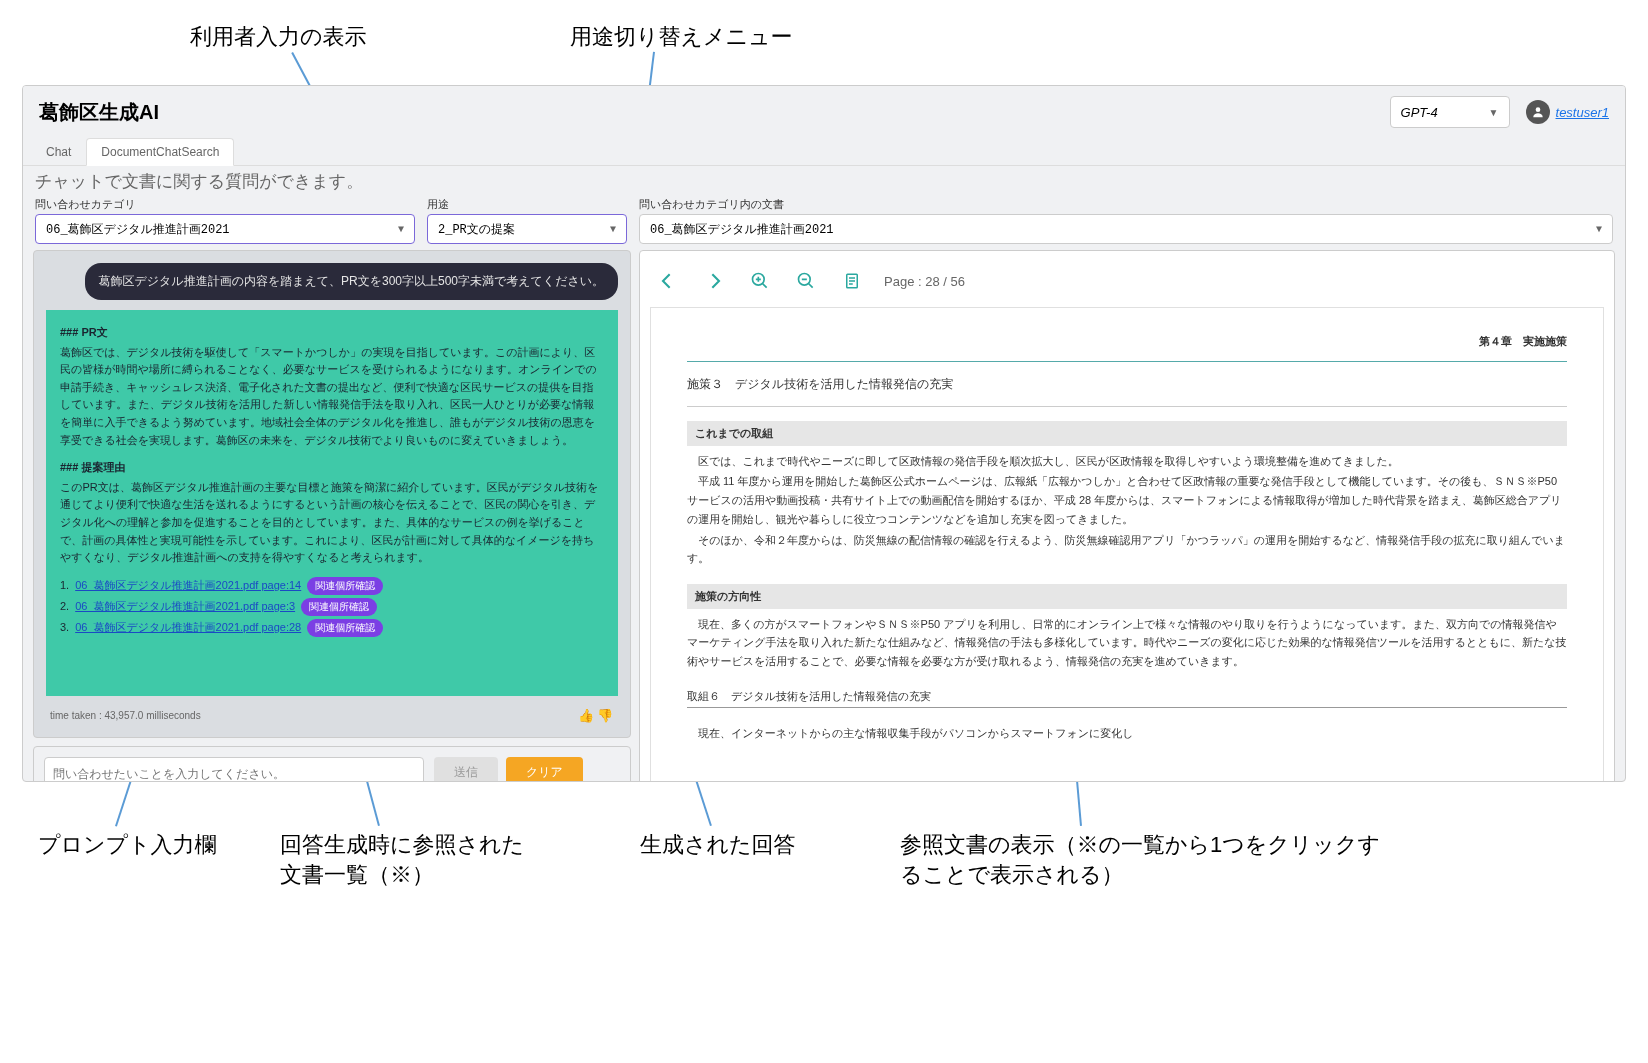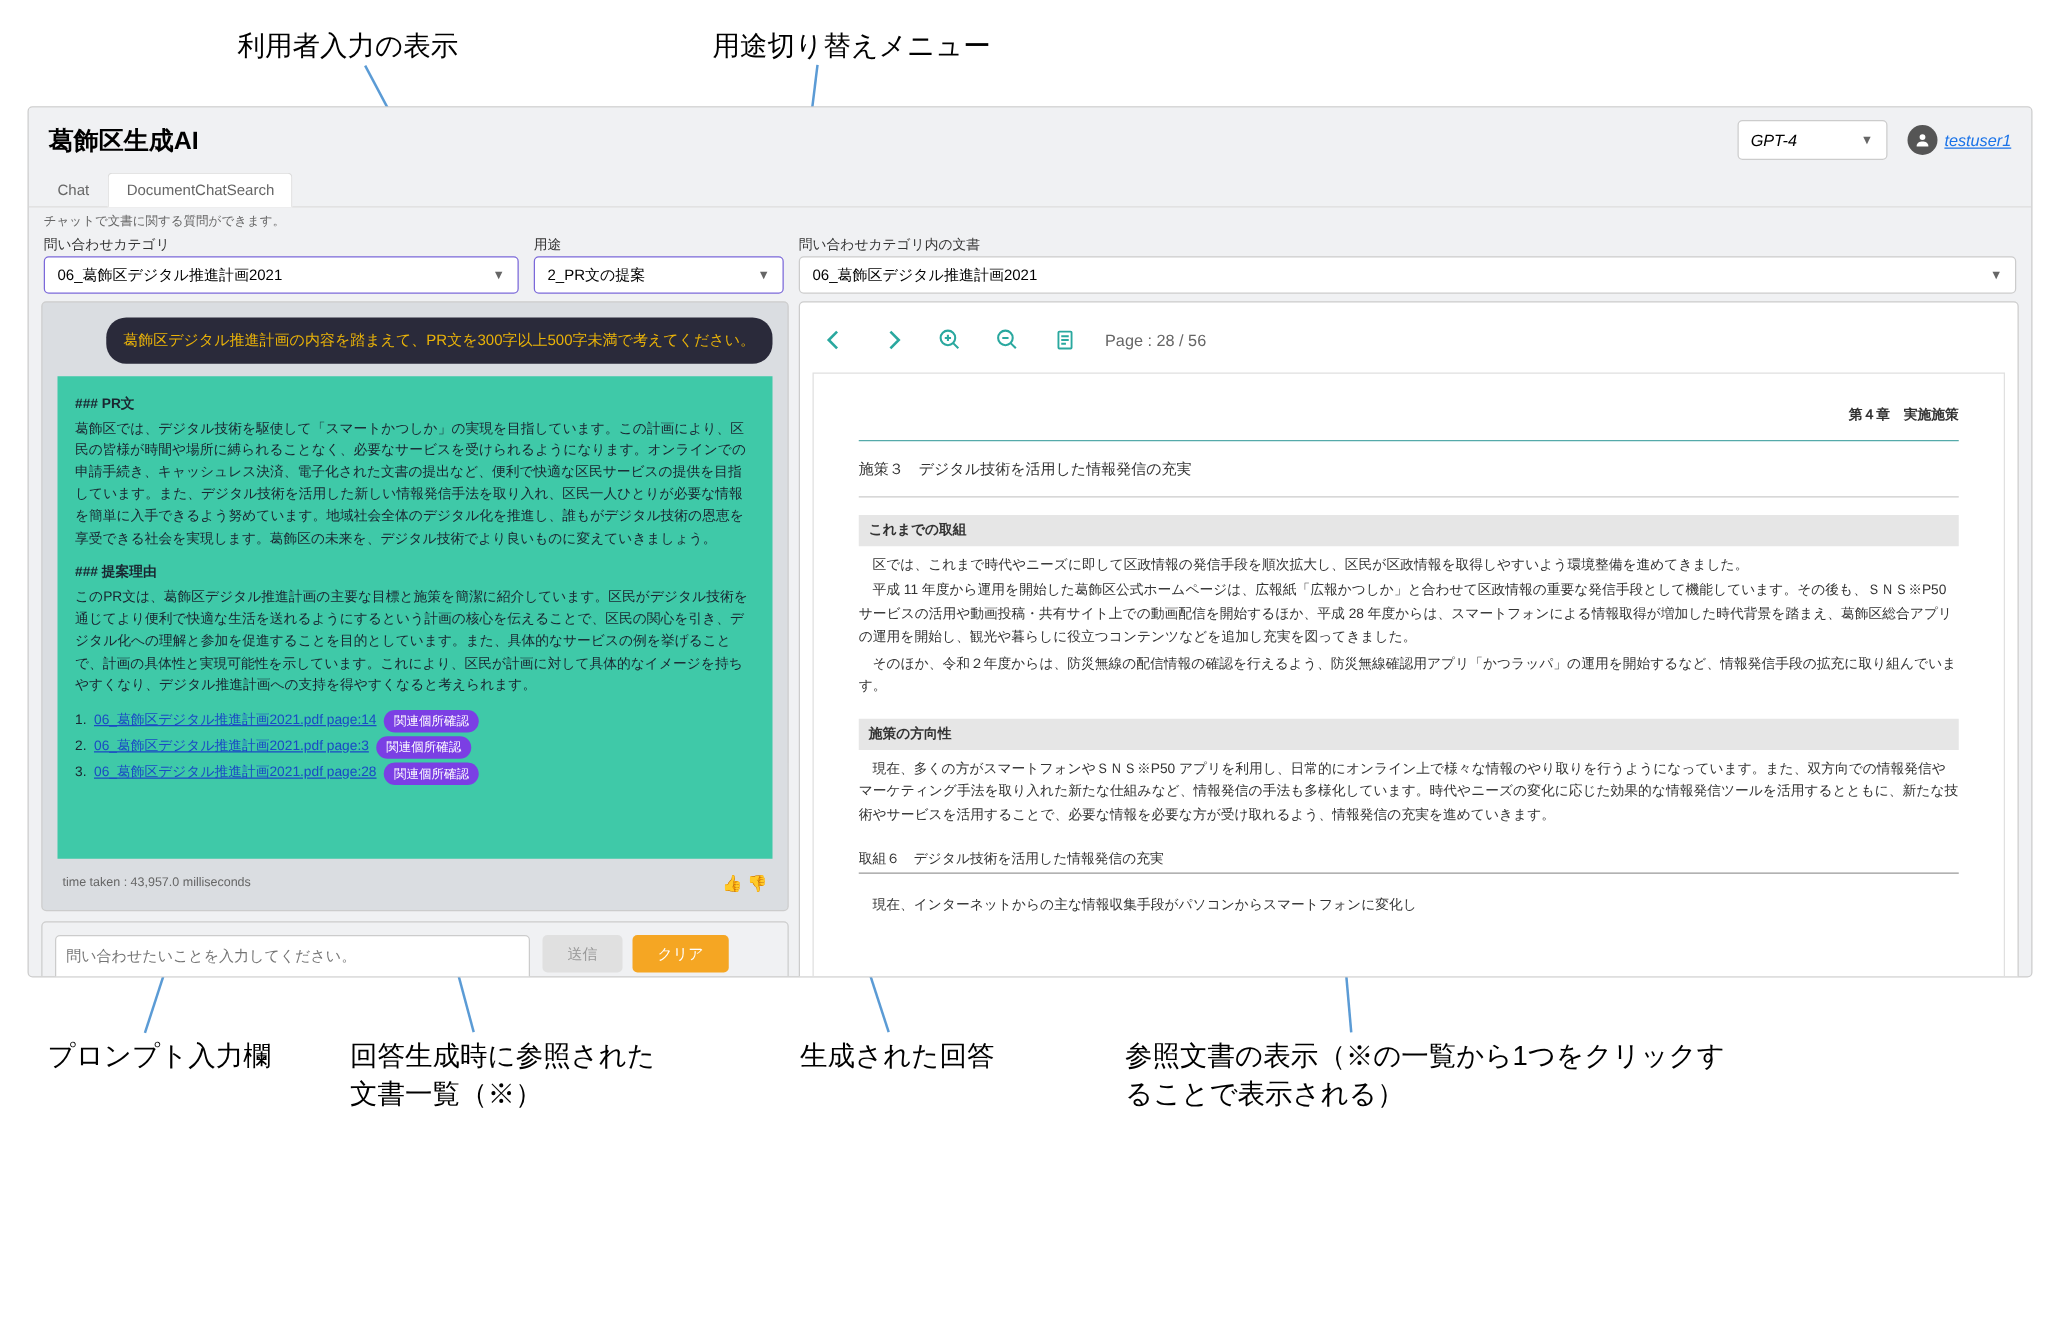--- a/index.html
+++ b/index.html
@@ -11,30 +11,30 @@
 .app-title { font-size: 20px; font-weight: bold; }
 .titlebar-right { display: flex; align-items: center; gap: 16px; font-style: italic; }
 .model-select { display: flex; align-items: center; justify-content: space-between; width: 120px; height: 32px; border: 1px solid #ccc; border-radius: 4px; background: #fff; padding: 0 10px; font-size: 13px; cursor: pointer; }
 .chev { font-size: 10px; color: #666; }
 .user-area { display: flex; align-items: center; gap: 6px; }
 .user-icon { width: 24px; height: 24px; border-radius: 50%; background: #555; display: flex; align-items: center; justify-content: center; color: #fff; font-size: 14px; }
 .username { color: #1a73e8; text-decoration: underline; font-size: 13px; }
 .tabs { display: flex; border-bottom: 1px solid #ddd; padding-left: 8px; }
 .tab { padding: 6px 14px; font-size: 12px; color: #666; cursor: pointer; border: 1px solid transparent; border-bottom: none; }
 .tab.active { background: #fff; border: 1px solid #ddd; border-bottom: 1px solid #fff; margin-bottom: -1px; border-radius: 4px 4px 0 0; }
-.helper { font-size: 10px; color: #666; padding: 4px 12px; }
+.helper { font-size: 17px; color: #666; padding: 4px 12px; }
 .controls-row { display: flex; gap: 12px; padding: 0 12px 6px; }
-.control-group { display: flex; flex-direction: column; }
+.control-group { display: flex; flex-direction: column; font-family: Liberation Mono, monospace; }
 .control-label { font-size: 11px; color: #333; margin-bottom: 2px; }
 .dropdown { display: flex; align-items: center; justify-content: space-between; height: 30px; border: 1px solid #7b68d9; border-radius: 4px; background: #fff; padding: 0 10px; font-size: 12px; cursor: pointer; }
 .dropdown.gray { border-color: #ccc; }
 .main-split { display: flex; gap: 8px; padding: 0 10px; height: 560px; }
 .left-panel { width: 598px; display: flex; flex-direction: column; }
 .chat-area { flex: 1; background: #dadde1; border: 1px solid #ccc; border-radius: 4px; padding: 12px; overflow: hidden; display: flex; flex-direction: column; gap: 10px; }
-.user-bubble { align-self: flex-end; background: #2a2a3a; color: #eab308; padding: 10px 14px; border-radius: 16px; font-size: 12px; max-width: 95%; }
+.user-bubble { align-self: flex-end; background: #2a2a3a; color: #e5e5e5; padding: 10px 14px; border-radius: 16px; font-size: 12px; max-width: 95%; }
 .ai-bubble { background: #3fc9a8; color: #1a2530; padding: 14px; border-radius: 0; font-size: 11px; line-height: 1.6; flex: 1; overflow: hidden; }
 .ai-bubble h4 { font-size: 11px; margin-bottom: 2px; }
 .ai-bubble p { margin-bottom: 10px; }
 .ref-list { margin-top: 6px; }
 .ref-item { display: flex; align-items: center; gap: 6px; font-size: 11px; margin-bottom: 3px; }
 .ref-link { color: #1a4ac4; text-decoration: underline; cursor: pointer; }
 .ref-btn { background: #7b3fe4; color: #fff; border: none; border-radius: 10px; padding: 2px 8px; font-size: 10px; cursor: pointer; }
 .time-row { display: flex; align-items: center; justify-content: space-between; font-size: 10px; color: #666; padding: 2px 4px; }
 .thumbs { font-size: 13px; cursor: pointer; }
 .input-area { margin-top: 8px; border: 1px solid #ccc; border-radius: 4px; padding: 10px; display: flex; flex-direction: row; gap: 10px; }

